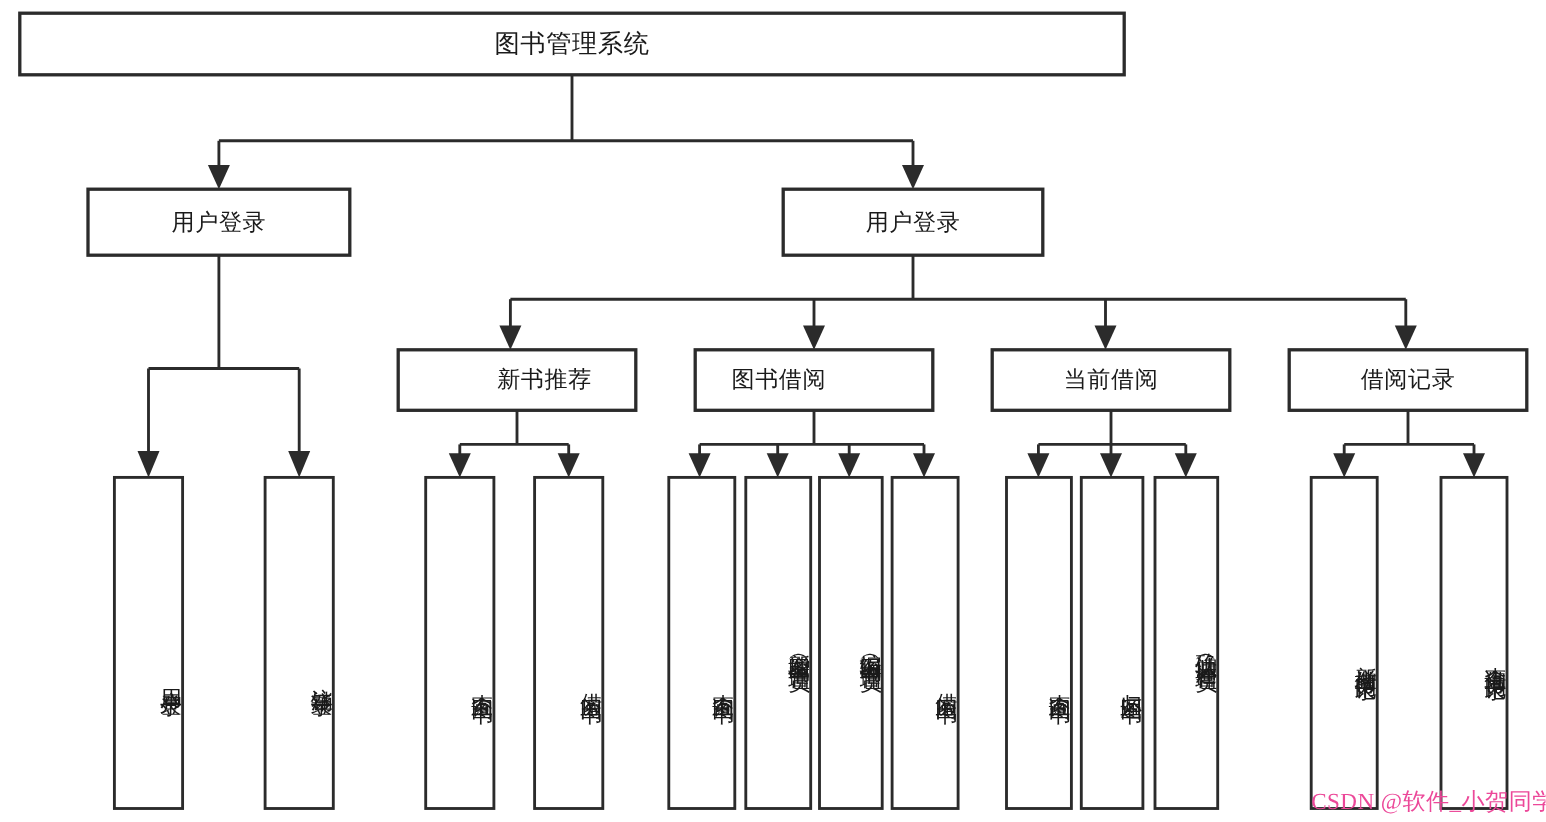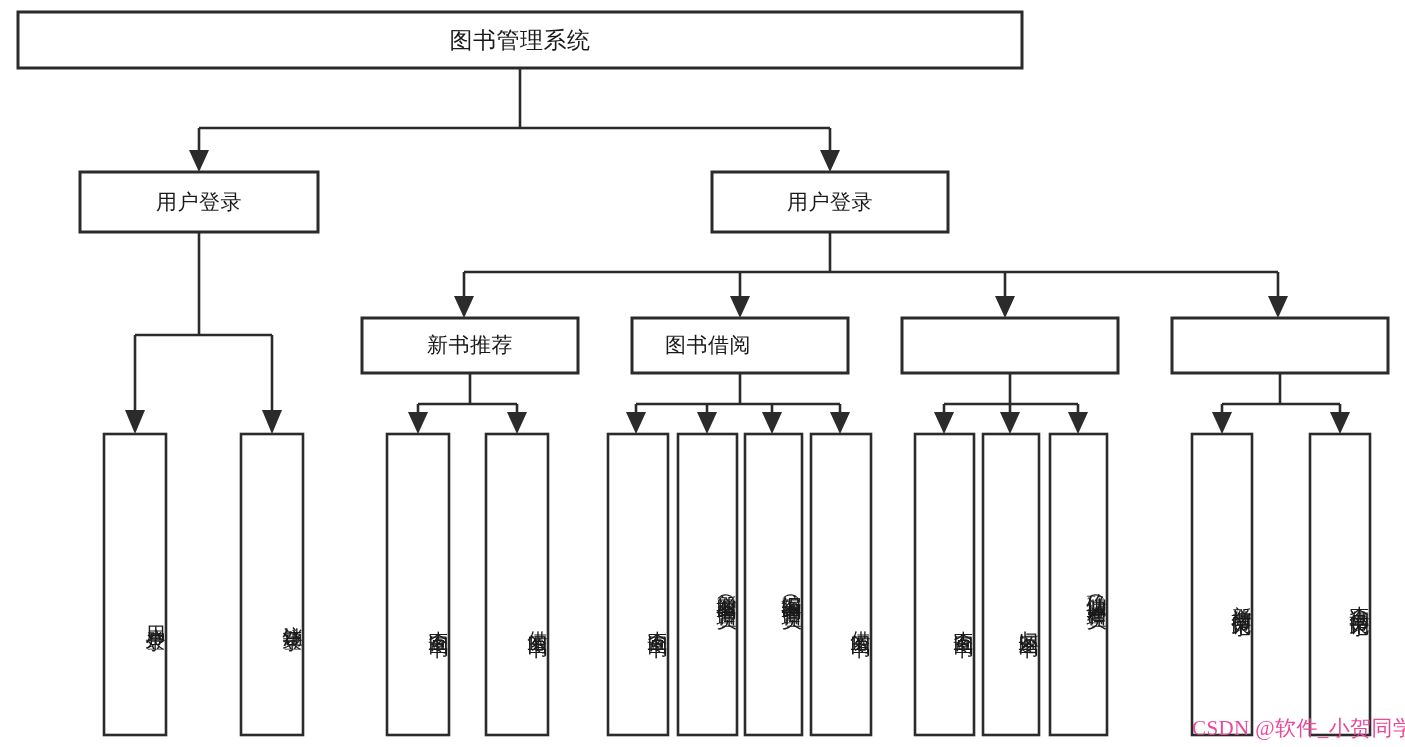--- a/index.html
+++ b/index.html
@@ -187,22 +187,24 @@
       <rect class="node-box-thin" x="1192" y="434" width="60" height="301"></rect>
       <rect class="node-box-thin" x="1310" y="434" width="60" height="301"></rect>
     </g>
   </svg>
 
   <div class="node-label" style="left:18px; top:12px; width:1004px; height:56px; font-size:23px;">图书管理系统</div>
 
   <div class="node-label" style="left:80px; top:172px; width:238px; height:60px;">用户登录</div>
   <div class="node-label" style="left:712px; top:172px; width:236px; height:60px;">用户登录</div>
 
-  <div class="node-label" style="left:362px; top:318px; width:216px; height:55px;">新书推荐</div>
+  <div class="node-label" style="left:362px; top:318px; width:216px; height:55px;padding-left:25px;">新书推荐</div>
   <div class="node-label" style="left:600px; top:318px; width:216px; height:55px;">图书借阅</div>
+  <div class="node-label" style="left:902px; top:318px; width:216px; height:55px;">当前借阅</div>
+  <div class="node-label" style="left:1172px; top:318px; width:216px; height:55px;">借阅记录</div>
 
   <div class="node-label vertical" style="left:104px; top:490px; width:62px; height:245px;">用户登录</div>
   <div class="node-label vertical" style="left:241px; top:490px; width:62px; height:245px;">注销登录</div>
 
   <div class="node-label vertical" style="left:387px; top:500px; width:62px; height:235px;">查询图书</div>
   <div class="node-label vertical" style="left:486px; top:500px; width:62px; height:235px;">借阅图书</div>
 
   <div class="node-label vertical" style="left:608px; top:500px; width:60px; height:235px;">查询图书</div>
   <div class="node-label vertical" style="left:678px; top:440px; width:59px; height:295px;">新增图书（管理员）</div>
   <div class="node-label vertical" style="left:745px; top:440px; width:57px; height:295px;">编辑图书（管理员）</div>

